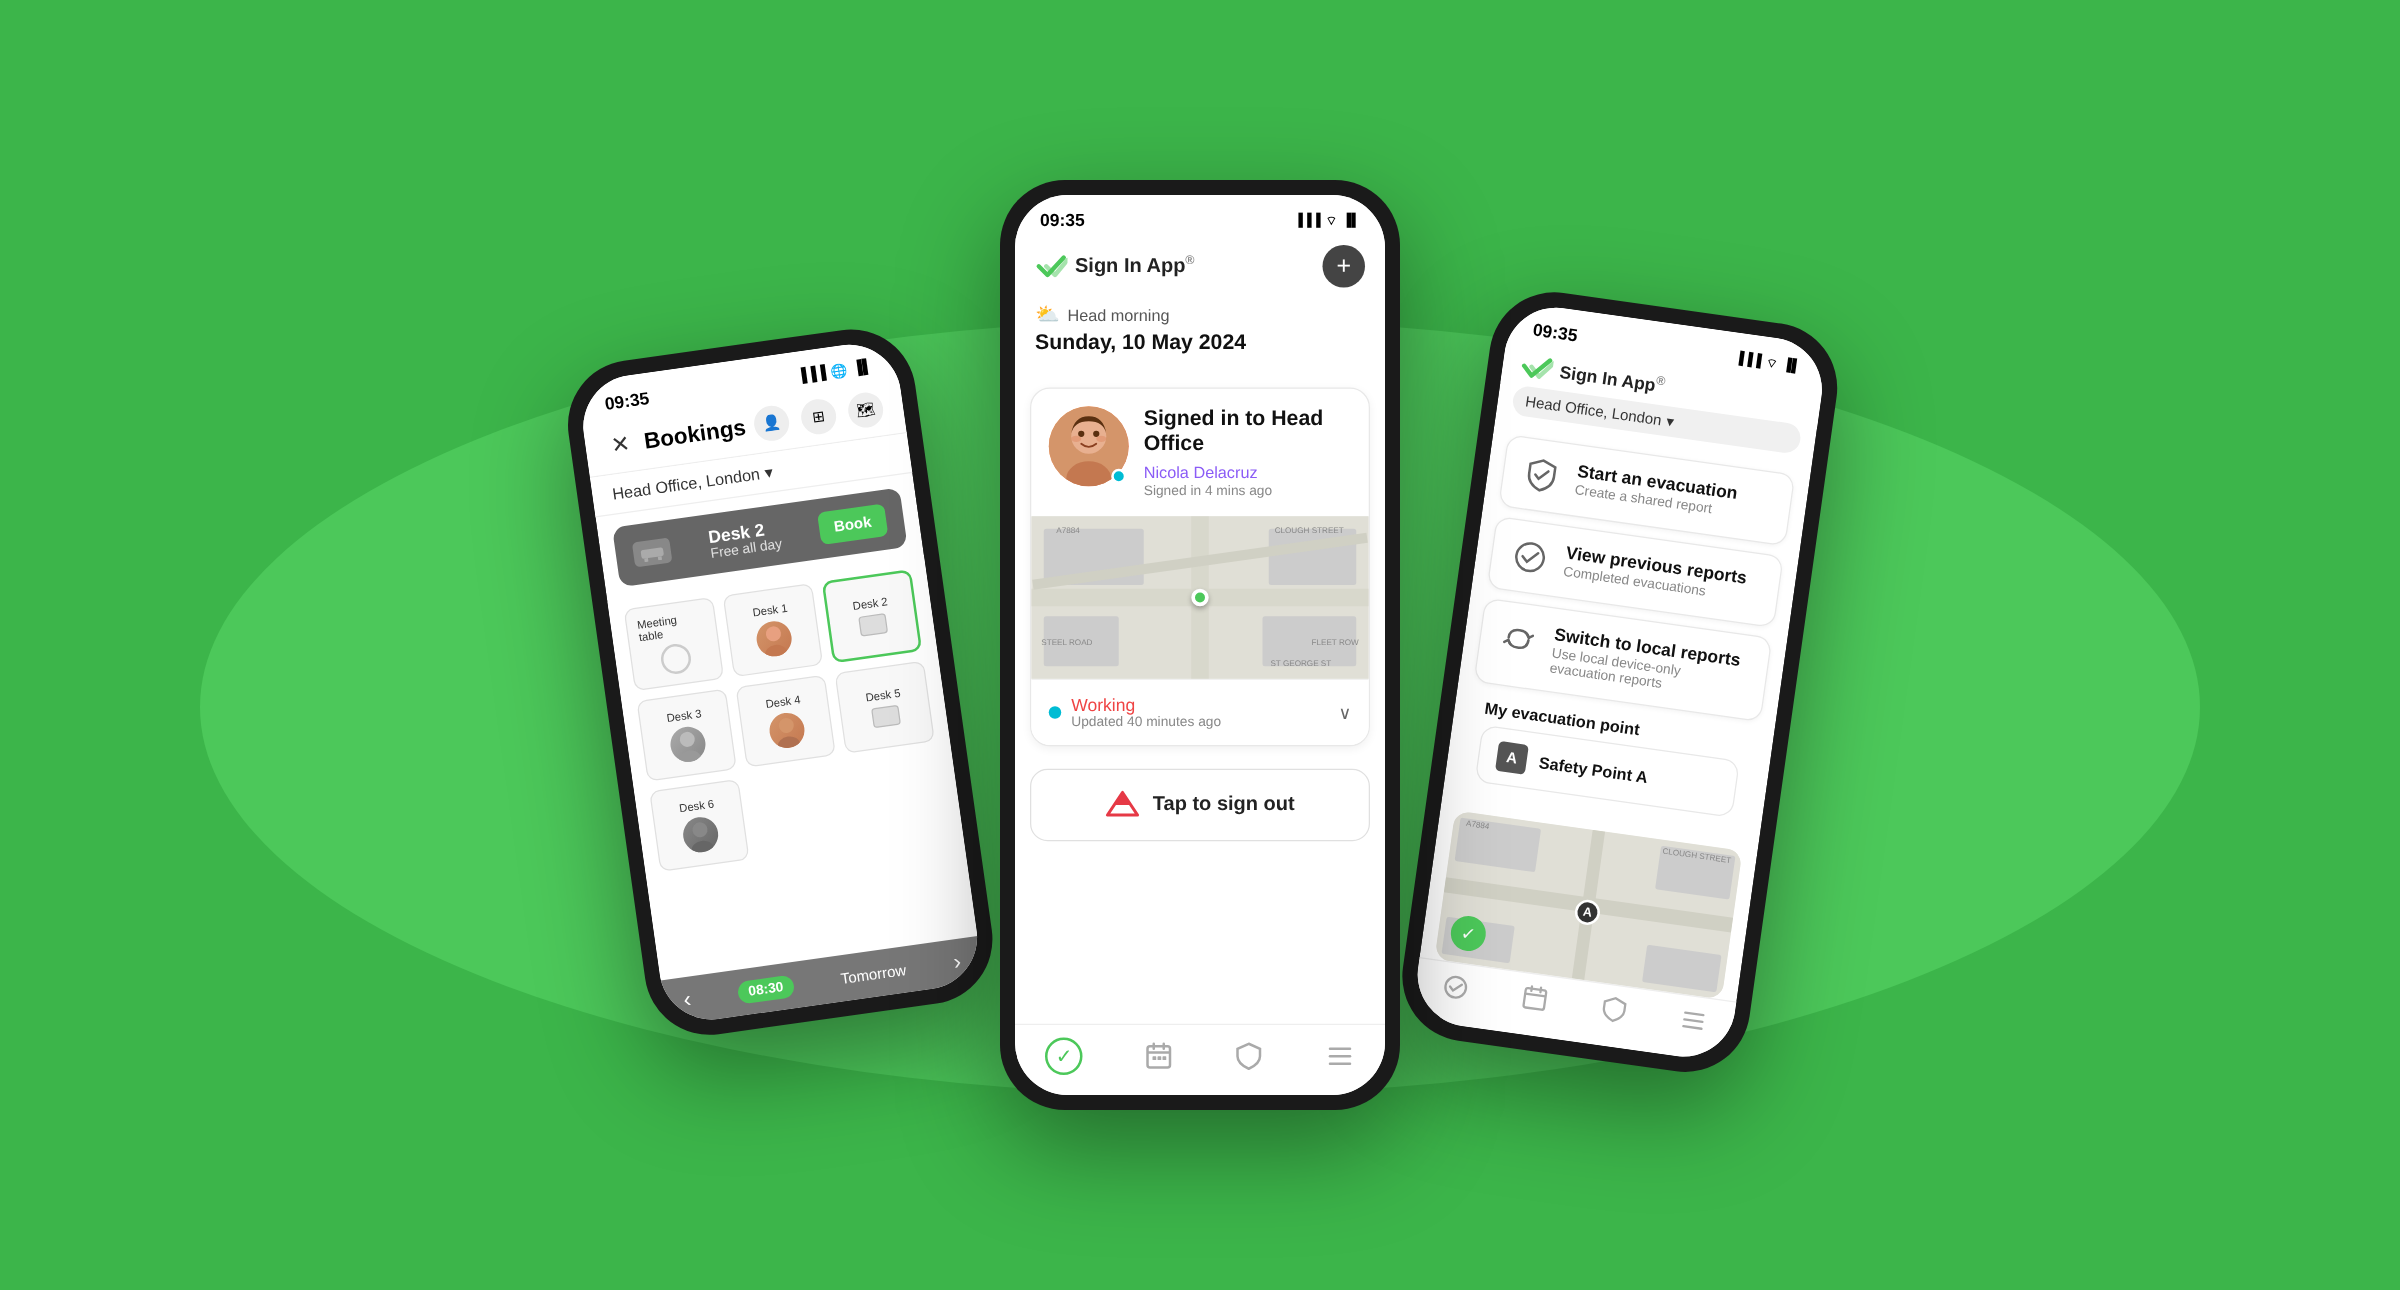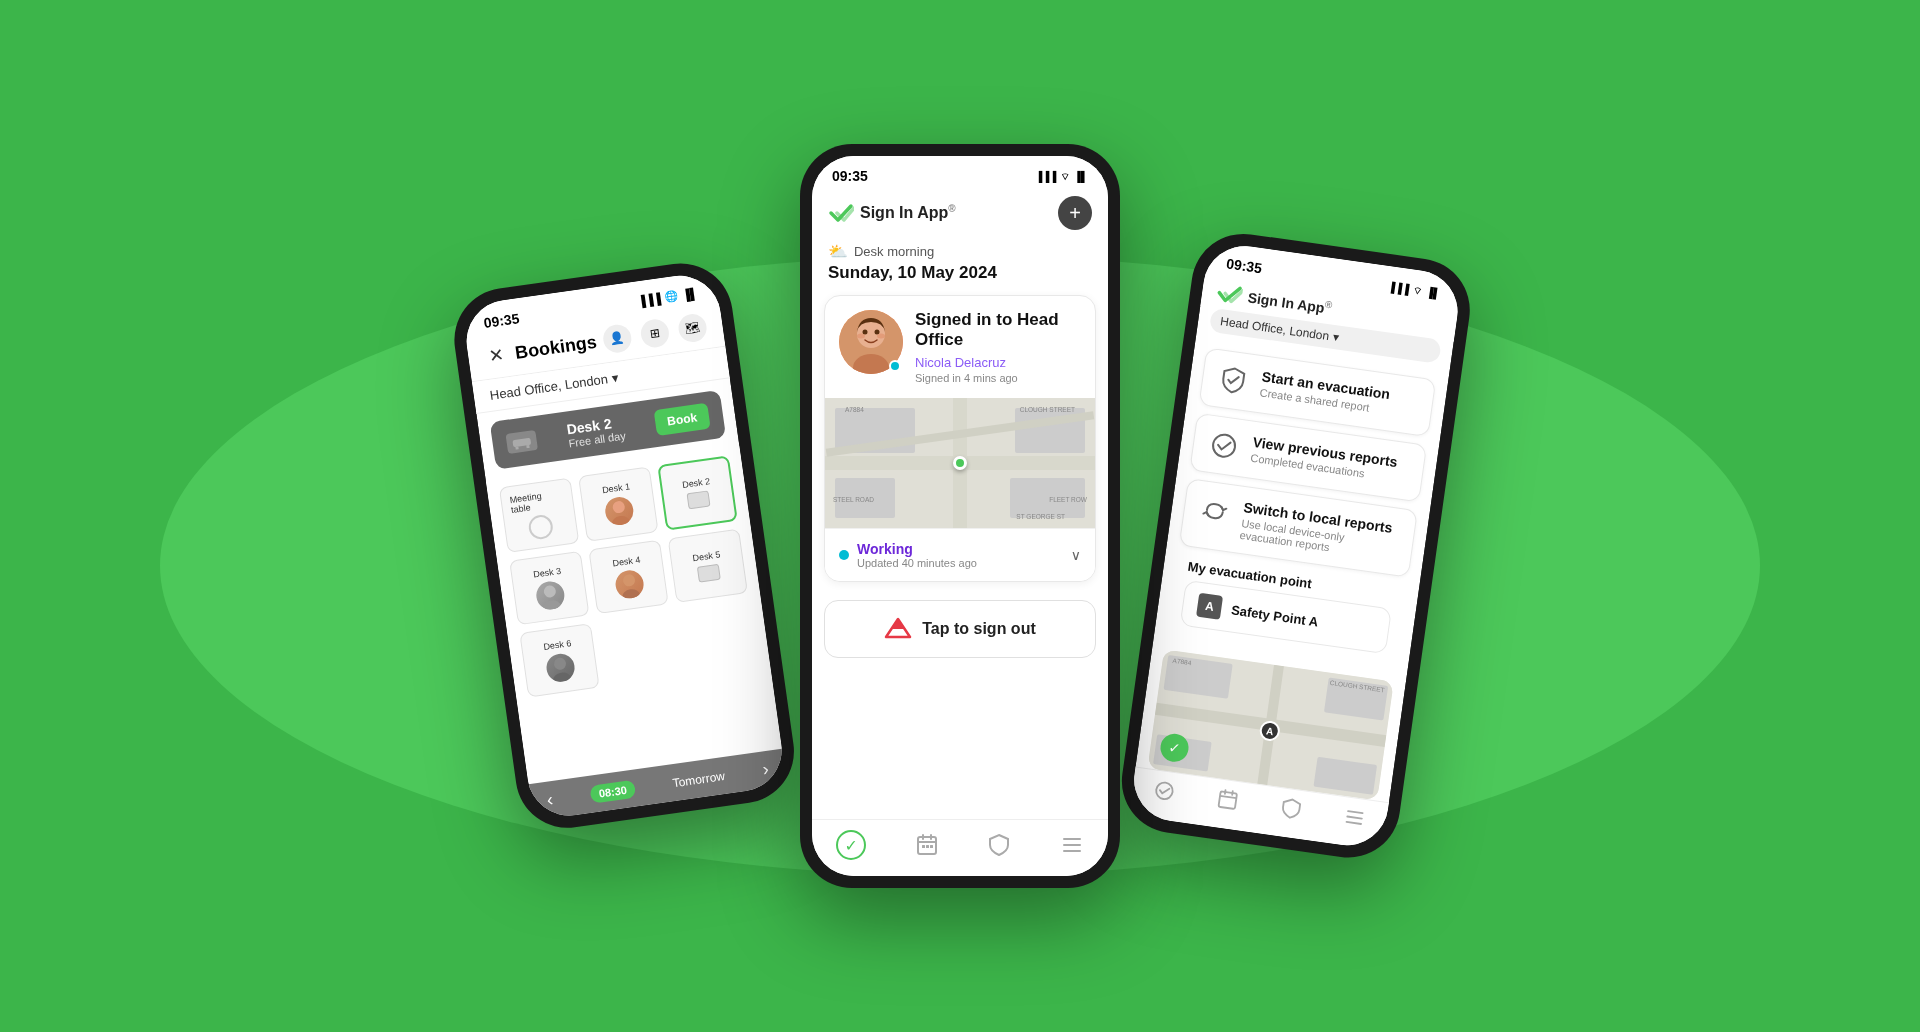--- a/index.html
+++ b/index.html
@@ -289,21 +289,21 @@
       margin-bottom: 2px;
     }
     .weather-icon { font-size: 16px; }
     .greeting-date {
       font-size: 17px;
       font-weight: 800;
       color: #111;
     }
 
     .signed-in-card {
-      margin: 2px 12px 10px;
+      margin: 16px 12px 10px;
       background: white;
       border: 1px solid #e8e8e8;
       border-radius: 16px;
       overflow: hidden;
       box-shadow: 0 2px 8px rgba(0,0,0,0.06);
     }
     .signed-in-top {
       padding: 14px;
       display: flex;
       gap: 12px;
@@ -373,21 +373,21 @@
       background: white;
     }
     .status-left { display: flex; align-items: center; gap: 8px; }
     .status-dot {
       width: 10px;
       height: 10px;
       border-radius: 50%;
       background: #00bcd4;
       flex-shrink: 0;
     }
-    .status-text-main { font-size: 14px; font-weight: 700; color: #6d28d9; }
+    .status-text-main { font-size: 14px; font-weight: 400; color: #ef4444; }
     .status-text-sub { font-size: 11px; color: #888; }
     .chevron-icon { color: #666; font-size: 14px; }
 
     .sign-out-btn {
       margin: 8px 12px;
       background: white;
       border: 1.5px solid #e0e0e0;
       border-radius: 14px;
       padding: 14px;
       display: flex;
@@ -718,21 +718,21 @@
             <span class="app-name">
               Sign In App<span>®</span>
             </span>
           </div>
           <div class="add-btn">+</div>
         </div>
 
         <div class="greeting-section">
           <div class="greeting-row">
             <span class="weather-icon">⛅</span>
-            <span>Desk morning</span>
+            <span>Head morning</span>
           </div>
           <div class="greeting-date">Sunday, 10 May 2024</div>
         </div>
 
         <div class="signed-in-card">
           <div class="signed-in-top">
             <div style="position:relative;">
               <div class="user-avatar">
                 
                 <svg width="64" height="64" viewBox="0 0 64 64">

